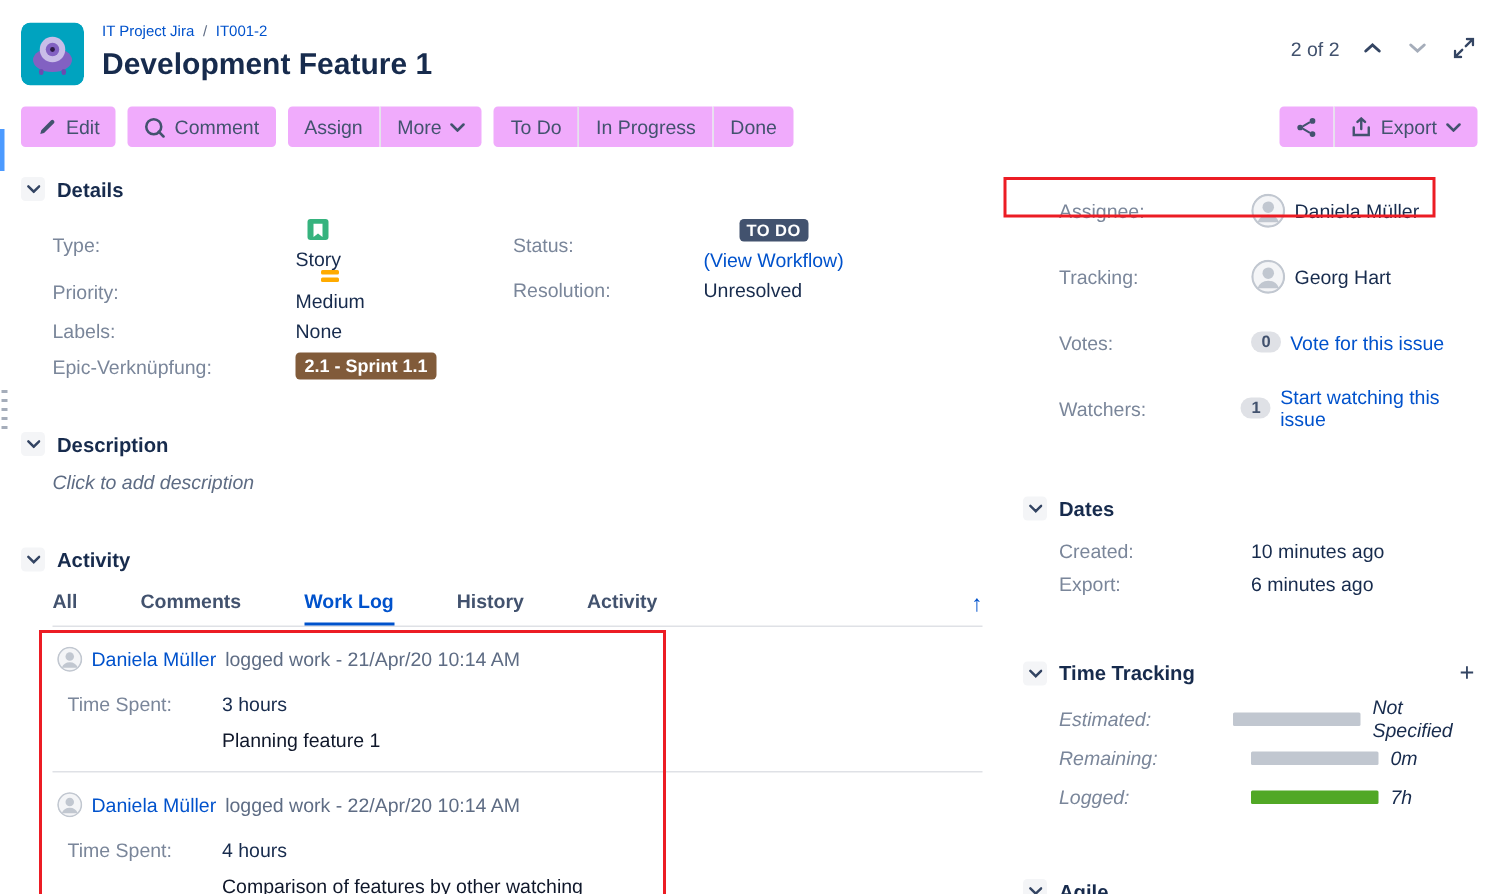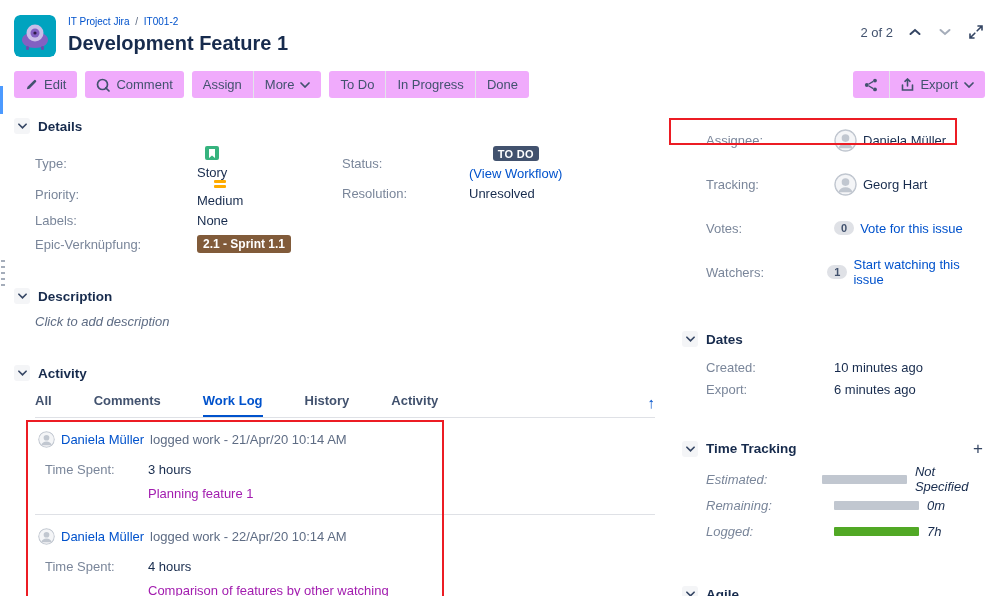--- a/index.html
+++ b/index.html
@@ -78,21 +78,21 @@
   .worklog-wrap { position:relative; margin-left:21px; }
   .annotation-box { position:absolute; border:2px solid #EC1C24; pointer-events:none; z-index:5; }
   .wl-box { left:-9px; top:2px; width:418px; height:194px; }
   .wl-entry { padding:13px 0 13px 3px; }
   .wl-entry + .wl-entry { border-top:1px solid #DFE1E6; }
   .wl-head { display:flex; align-items:center; gap:6px; }
   .wl-meta { color:#5E6C84; }
   .wl-row { display:flex; margin:14px 0 0 7px; }
   .wl-label { width:103px; color:#7A869A; }
   .wl-value { color:#172B4D; }
-  .wl-comment { margin:9px 0 0 110px; color:#a21caf; }
+  .wl-comment { margin:9px 0 0 110px; color:#0f172a; }
 
   
   .avatar-sm { width:17px; height:17px; border-radius:50%; flex:none; }
   .avatar-md { width:23px; height:23px; border-radius:50%; flex:none; }
 
   
   .r-section { margin-top:20px; }
   .r-rows { margin-top:9px; }
   .p-row { display:flex; align-items:center; height:44px; position:relative; }
   .p-label { width:152px; padding-left:24px; color:#7A869A; }

